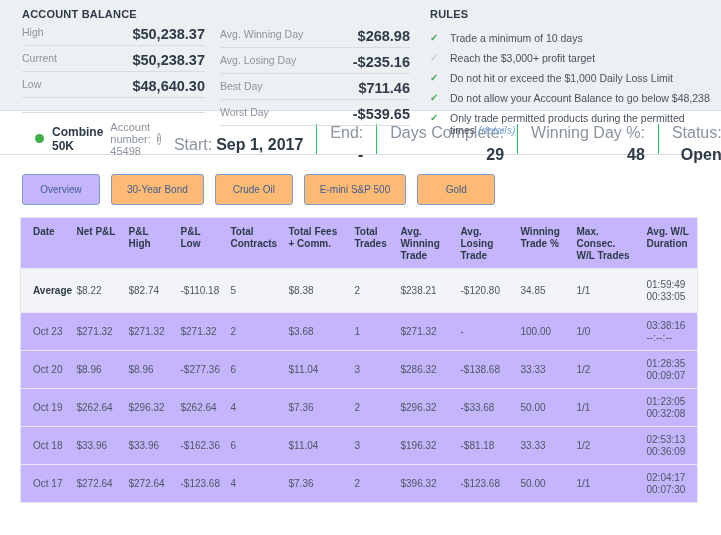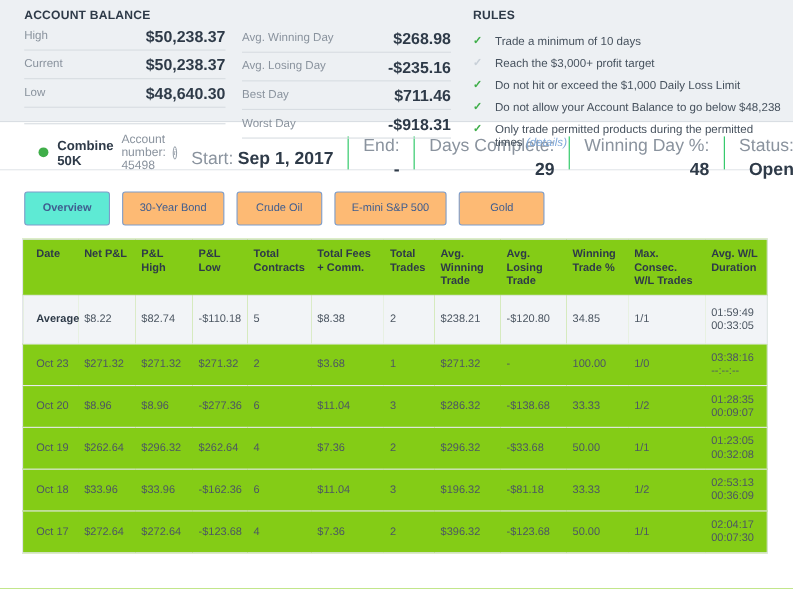--- a/index.html
+++ b/index.html
@@ -80,30 +80,30 @@
   .tab-btn {
     display:inline-block;
     min-width:78px; padding:9px 15px;
     margin-right:11px;
     background:#fdba74;
     border:1px solid #7d9cc9; border-radius:3px;
     color:#3f5d8f; font-size:10px; text-align:center;
     font-family:"Liberation Sans", sans-serif;
     cursor:pointer;
   }
-  .tab-btn.active { background:#5eead4;font-weight:bold; }
+  .tab-btn.active { background:#c4b5fd; }
 
   
   table.trades {
     margin-left:20px;
     width:677px;
     border-collapse:collapse;
     table-layout:fixed;
     border:1px solid #e2e6ea;
-    background:#84cc16;
+    background:#c4b5fd;
   }
   .trades th {
     text-align:left; vertical-align:top;
     padding:8px 6px 6px;
     font-size:10px; font-weight:bold; color:#2e3a48;
     line-height:12px;
   }
   .trades td {
     padding:7px 6px 6px;
     font-size:10px; color:#4d5763;
@@ -163,21 +163,21 @@
         <span class="val">-$235.16</span>
       </div>
 
       <div class="stat-row">
         <span class="lbl">Best Day</span>
         <span class="val">$711.46</span>
       </div>
 
       <div class="stat-row">
         <span class="lbl">Worst Day</span>
-        <span class="val">-$918.31</span>
+        <span class="val">-$539.65</span>
       </div>
 
   </div>
 
   <div class="col-rules">
     <div class="section-title">RULES</div>
     <div class="rules-list">
 
         <div class="rule-item">
           <span class="check">✓</span>

